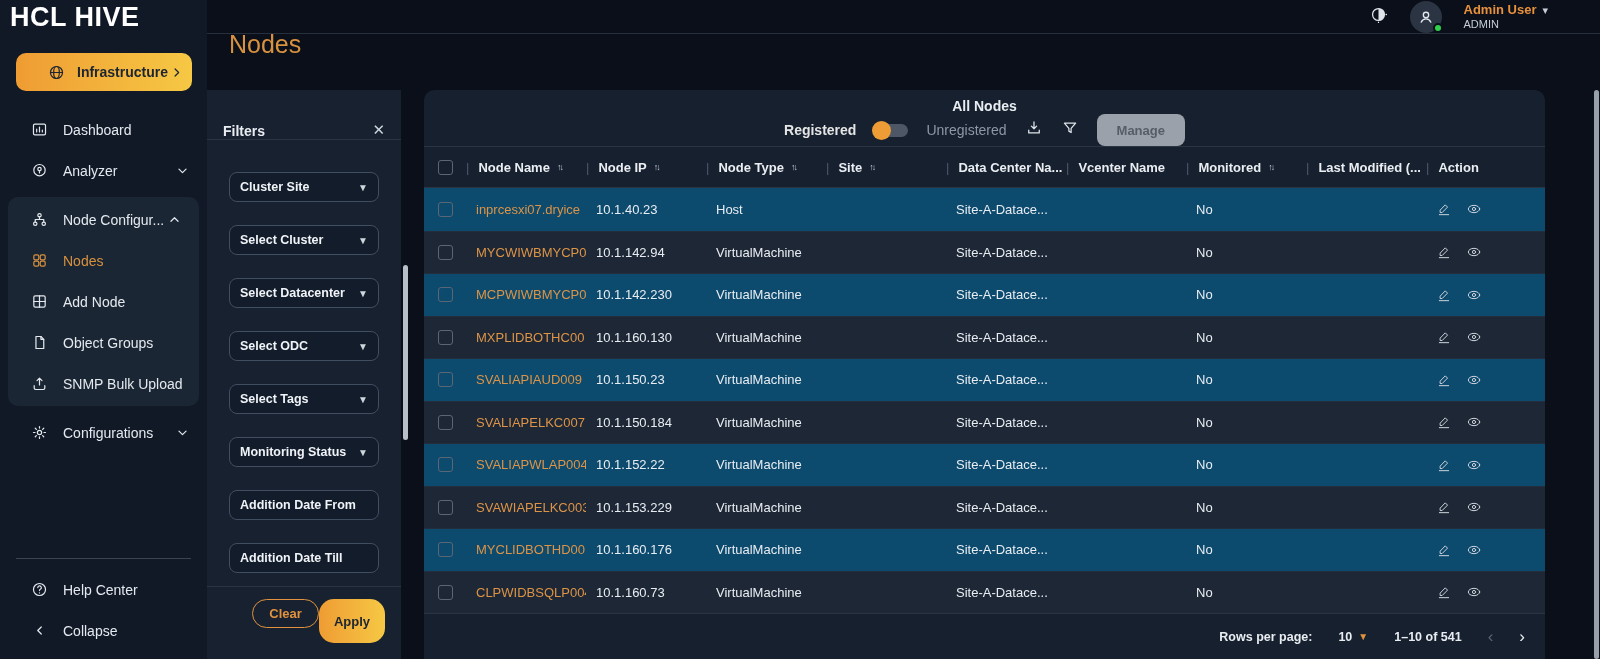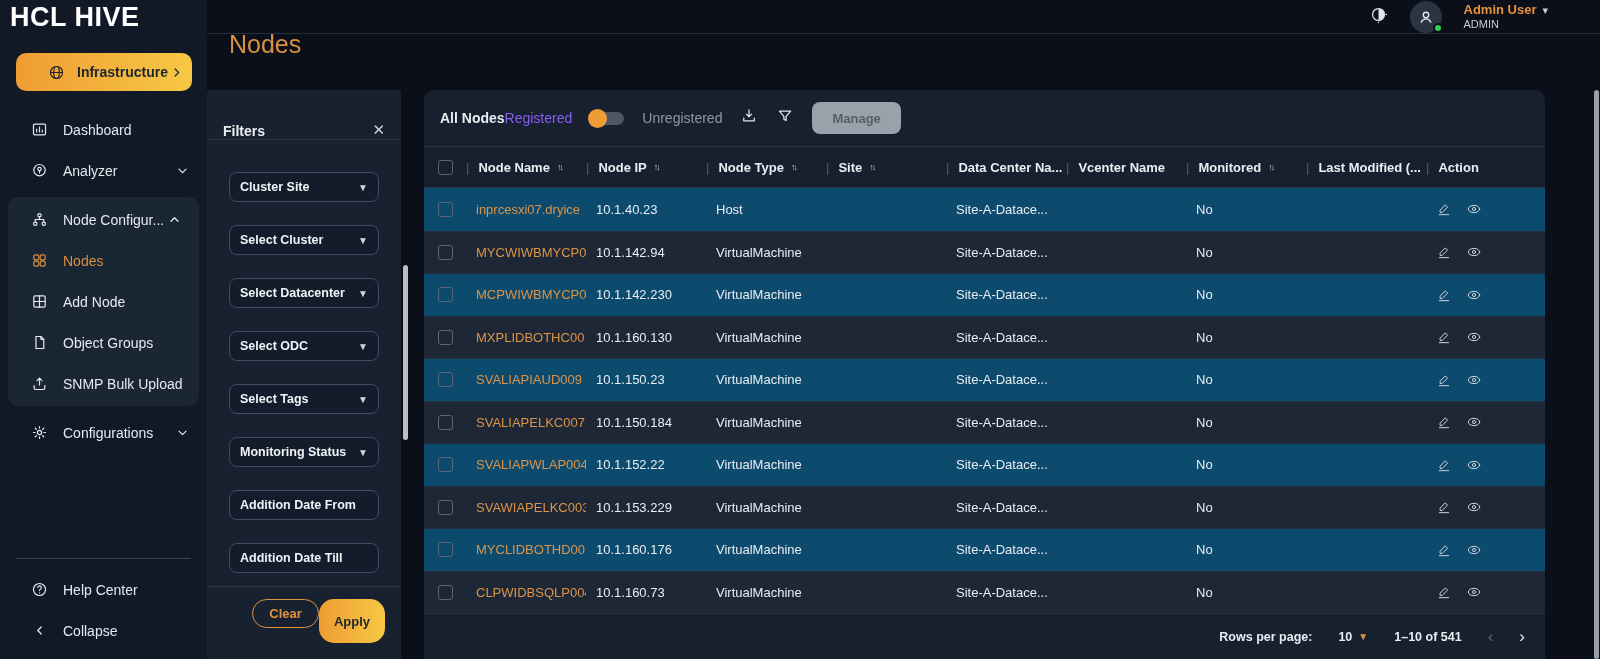--- a/index.html
+++ b/index.html
@@ -64,24 +64,24 @@
       cursor:pointer; white-space:nowrap; }
   .filter-field .caret { margin-left:auto; font-size:10px; color:#cfd5dd; }
   .filters-actions { position:absolute; left:0; bottom:0; width:194px; padding:12px 16px 16px;
       border-top:1px solid #2a3442; display:flex; justify-content:flex-end; gap:0; }
   .btn-clear { height:29px; padding:0 16px; border-radius:15px; border:1.5px solid #e0923f;
       color:#e0923f; background:transparent; font-size:13px; font-weight:600; cursor:pointer; }
   .btn-apply { height:44px; padding:0 15px; border-radius:15px; border:none; cursor:pointer;
       background:linear-gradient(90deg,#ef9c33,#f6c844); color:#1c2531; font-size:13px; font-weight:700; }
 
   
-  .tp-head { height:56px; display:flex; align-items:center; justify-content:flex-start; padding:0 16px; }
+  .tp-head { height:56px; display:flex; align-items:center; justify-content:flex-end; padding:0 16px;flex-direction:column; }
   .tp-title { font-size:14px; font-weight:700; }
   .tp-controls { display:flex; align-items:center; gap:18px; }
-  .reg-label { font-size:14px; font-weight:400; color:#8b5cf6; }
+  .reg-label { font-size:14px; font-weight:700; color:#e5e5e5; }
   .unreg-label { font-size:14px; color:#8d97a5; }
   .switch { position:relative; width:34px; height:13px; background:#4d5765; border-radius:7px; cursor:pointer; }
   .switch .knob { position:absolute; left:-2px; top:-3px; width:19px; height:19px; border-radius:50%; background:#ee9d36; }
   .tool-icon { color:#dfe4ea; cursor:pointer; }
   .tool-icon svg { width:18px; height:18px; fill:none; stroke:currentColor; stroke-width:1.7; stroke-linecap:round; stroke-linejoin:round; }
   .btn-manage { height:32px; padding:0 20px; border:none; border-radius:8px; background:#9aa1aa;
       color:#555d67; font-size:13px; font-weight:600; cursor:default; }
 
   .grid-row { display:grid; grid-template-columns:42px repeat(8,120px) minmax(0,1fr); align-items:center; }
   .thead { height:42px; border-top:1px solid #2a3442; border-bottom:1px solid #2a3442; }

